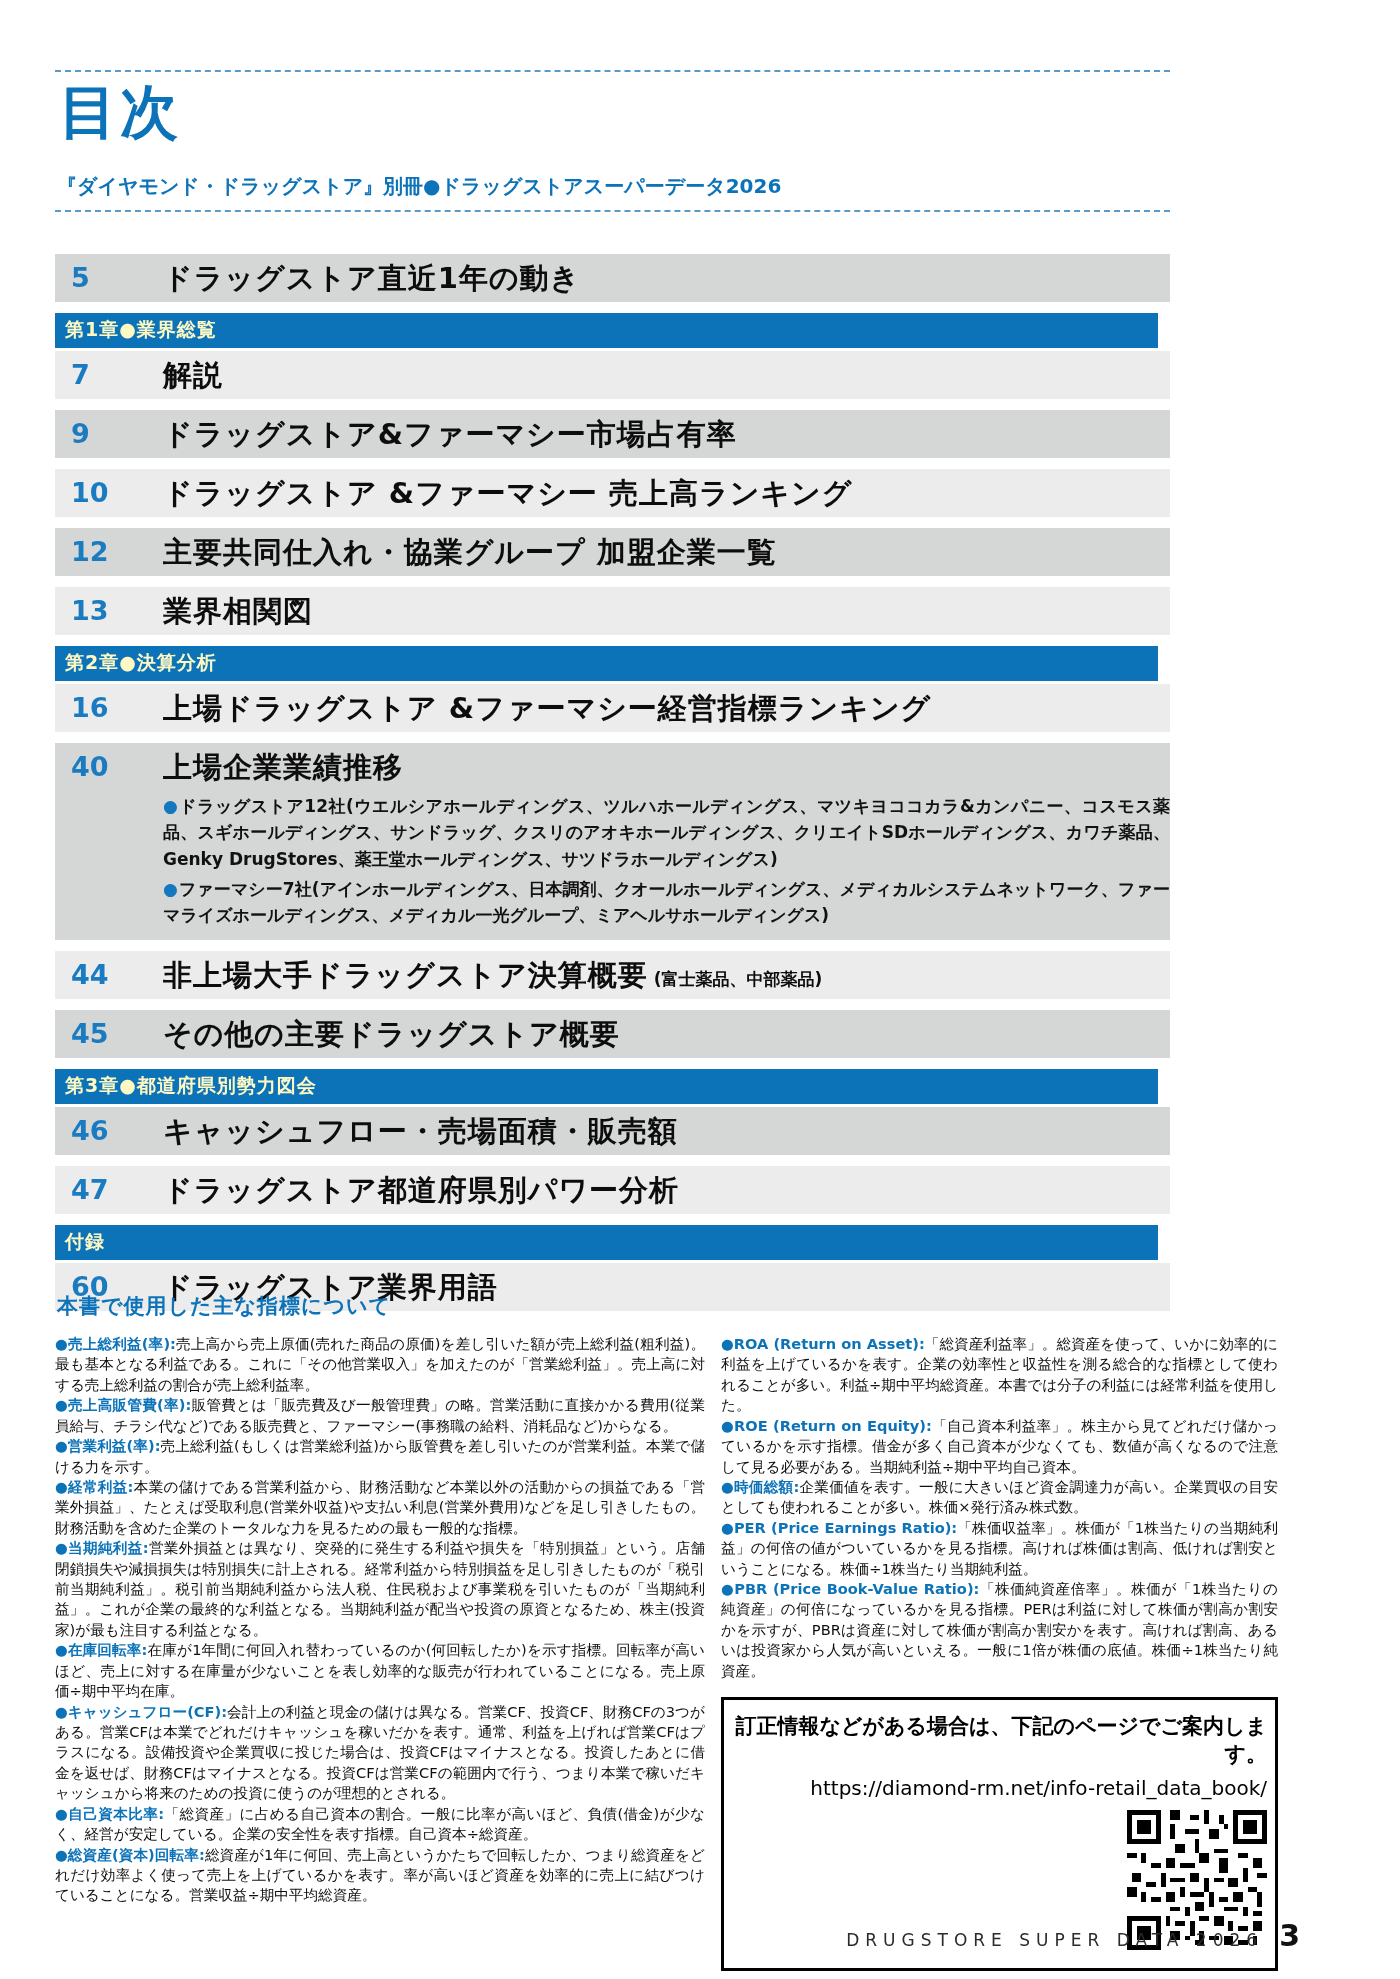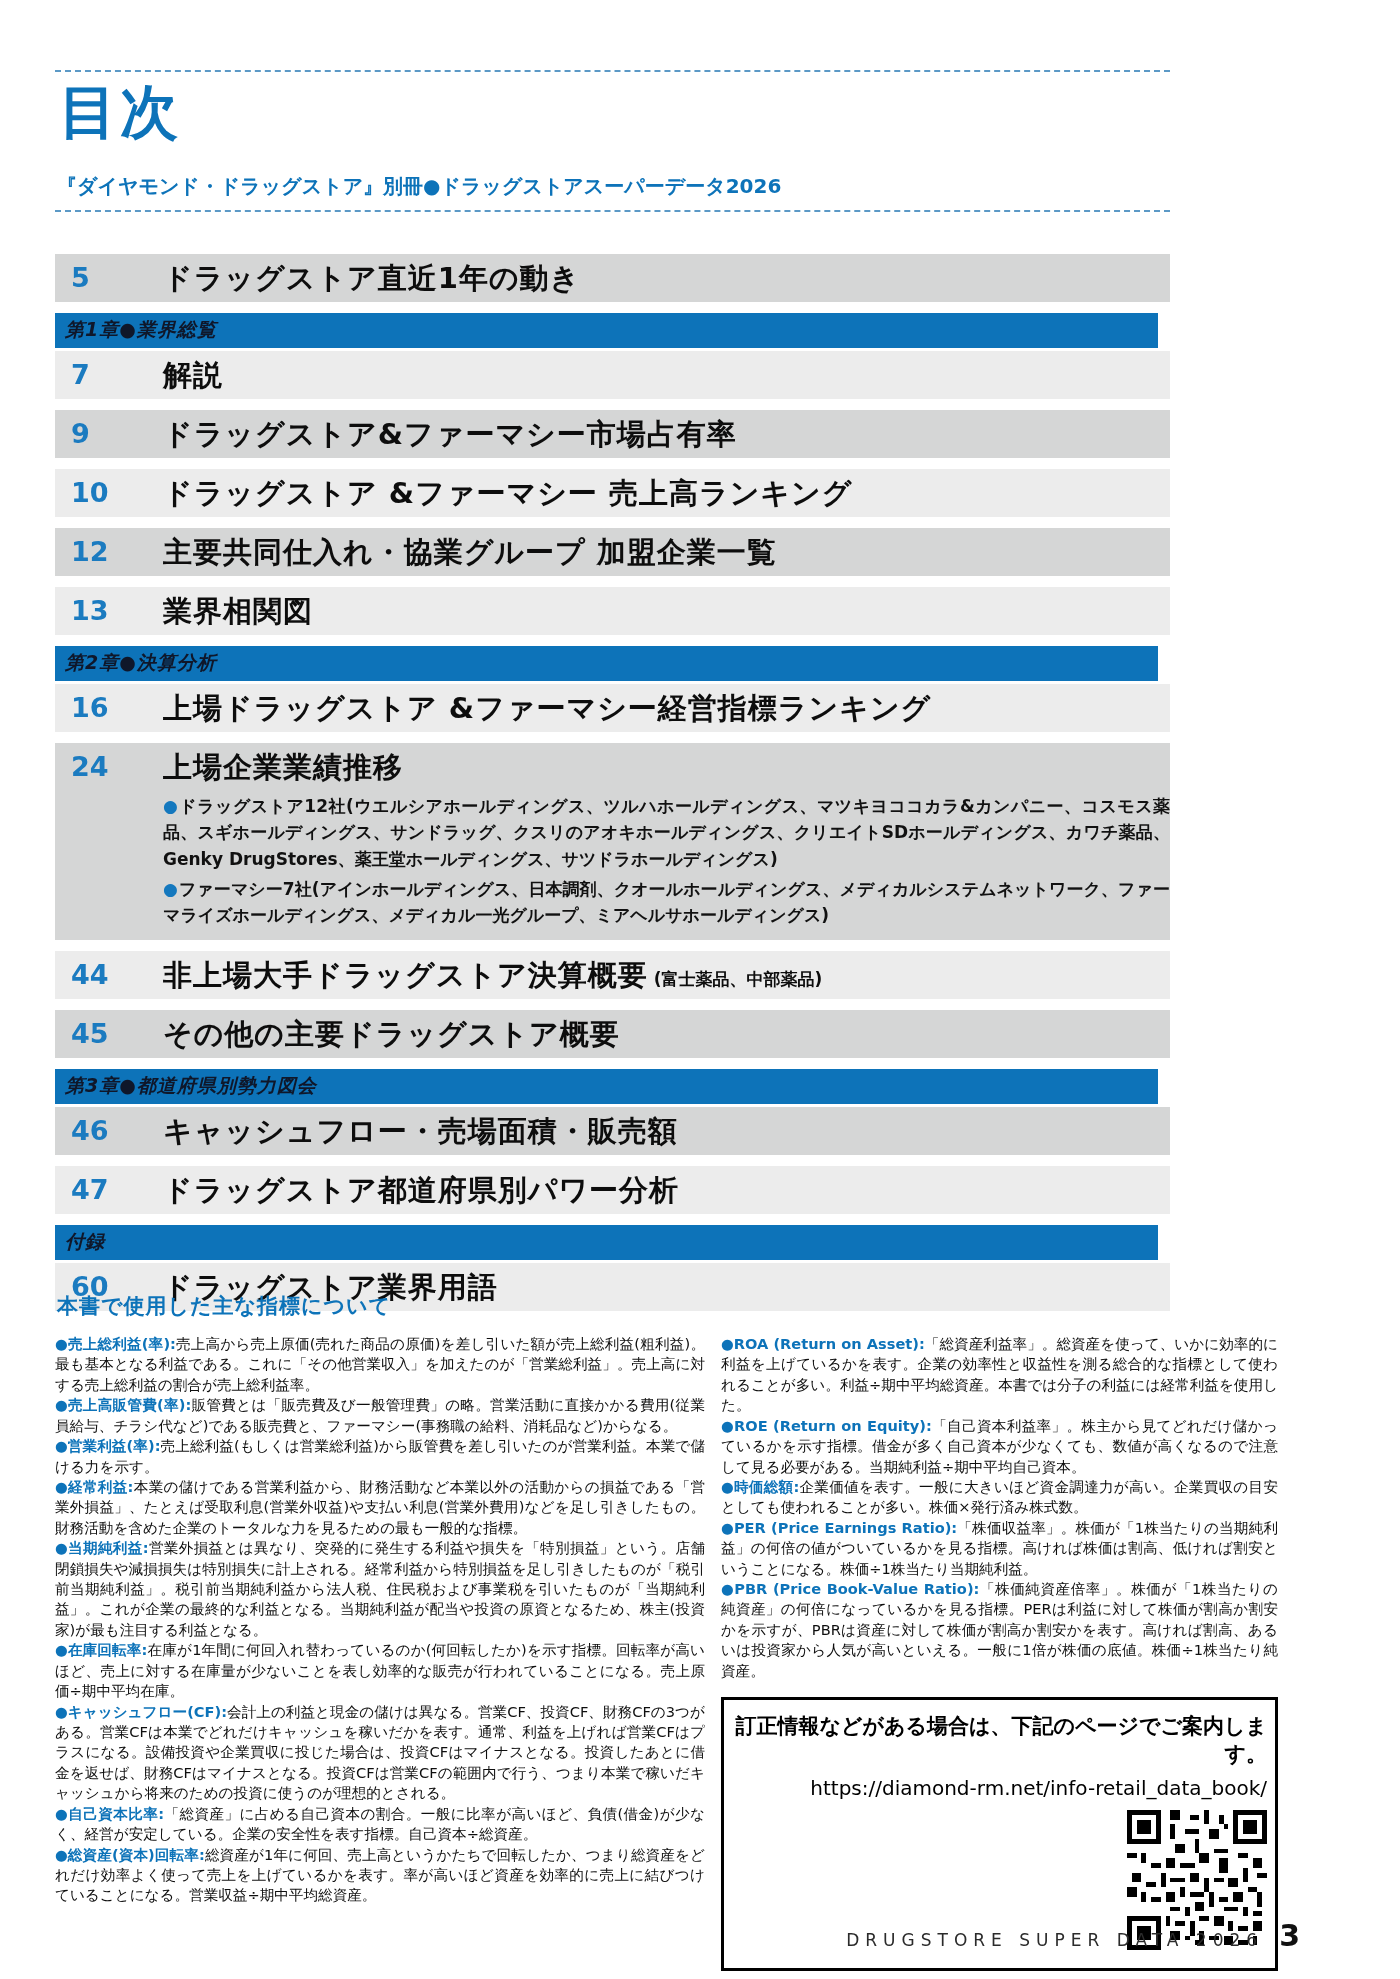--- a/index.html
+++ b/index.html
@@ -21,22 +21,22 @@
   .toc-row.dark{background:#d5d6d6;}
   .toc-row.light{background:#ececec;}
   .pg{flex:0 0 92px;padding-left:16px;font-size:27px;font-weight:800;color:#1b7bc0;line-height:34px;}
   .tt{flex:1;}
   .toc-title{font-size:29px;font-weight:800;color:#0d0d0d;line-height:34px;letter-spacing:1px;}
   .toc-suffix{font-size:17px;font-weight:800;color:#0d0d0d;margin-left:6px;}
   .sub{margin-top:9px;}
   .sub p{margin:0 0 4px 0;font-size:17px;font-weight:600;line-height:1.55;color:#111;text-align:justify;}
   .sub .b{color:#1478be;margin-right:1px;}
   .toc-chapter{
-    background:#0d73b9;color:#0f172a;font-size:19px;font-weight:800;
-    padding:4px 10px 5px;margin:2px 12px 3px 0;letter-spacing:1px;font-style:italic;
+    background:#0d73b9;color:#fef9c3;font-size:19px;font-weight:800;
+    padding:4px 10px 5px;margin:2px 12px 3px 0;letter-spacing:1px;
   }
   
   .indicators{position:absolute;left:55px;top:1292px;width:1245px;}
   .indicators h2{margin:0 0 14px 2px;font-size:21px;font-weight:800;color:#0d73b9;letter-spacing:1px;}
   .cols{display:flex;gap:16px;}
   .col-left{width:650px;}
   .col-right{width:557px;}
   .entry{margin:0;font-size:14.6px;line-height:1.4;text-align:justify;color:#0e0e0e;}
   .term{color:#0d73b9;font-weight:800;}
   .notice-box{margin-top:16px;border:3px solid #000;padding:12px 8px 14px;text-align:right;background:#fff;}
@@ -95,21 +95,21 @@
     </div>
 
     <div class="toc-chapter">第2章●決算分析</div>
 
     <div class="toc-row light">
       <span class="pg">16</span>
       <div class="tt"><span class="toc-title">上場ドラッグストア &amp;ファーマシー経営指標ランキング</span></div>
     </div>
 
     <div class="toc-row dark">
-      <span class="pg">24</span>
+      <span class="pg">40</span>
       <div class="tt">
         <span class="toc-title">上場企業業績推移</span>
         <div class="sub">
           <p><span class="b">●</span><span>ドラッグストア12社(ウエルシアホールディングス、ツルハホールディングス、マツキヨココカラ&amp;カンパニー、コスモス薬品、スギホールディングス、サンドラッグ、クスリのアオキホールディングス、クリエイトSDホールディングス、カワチ薬品、Genky DrugStores、薬王堂ホールディングス、サツドラホールディングス)</span></p>
           <p><span class="b">●</span><span>ファーマシー7社(アインホールディングス、日本調剤、クオールホールディングス、メディカルシステムネットワーク、ファーマライズホールディングス、メディカル一光グループ、ミアヘルサホールディングス)</span></p>
         </div>
       </div>
     </div>
 
     <div class="toc-row light">

